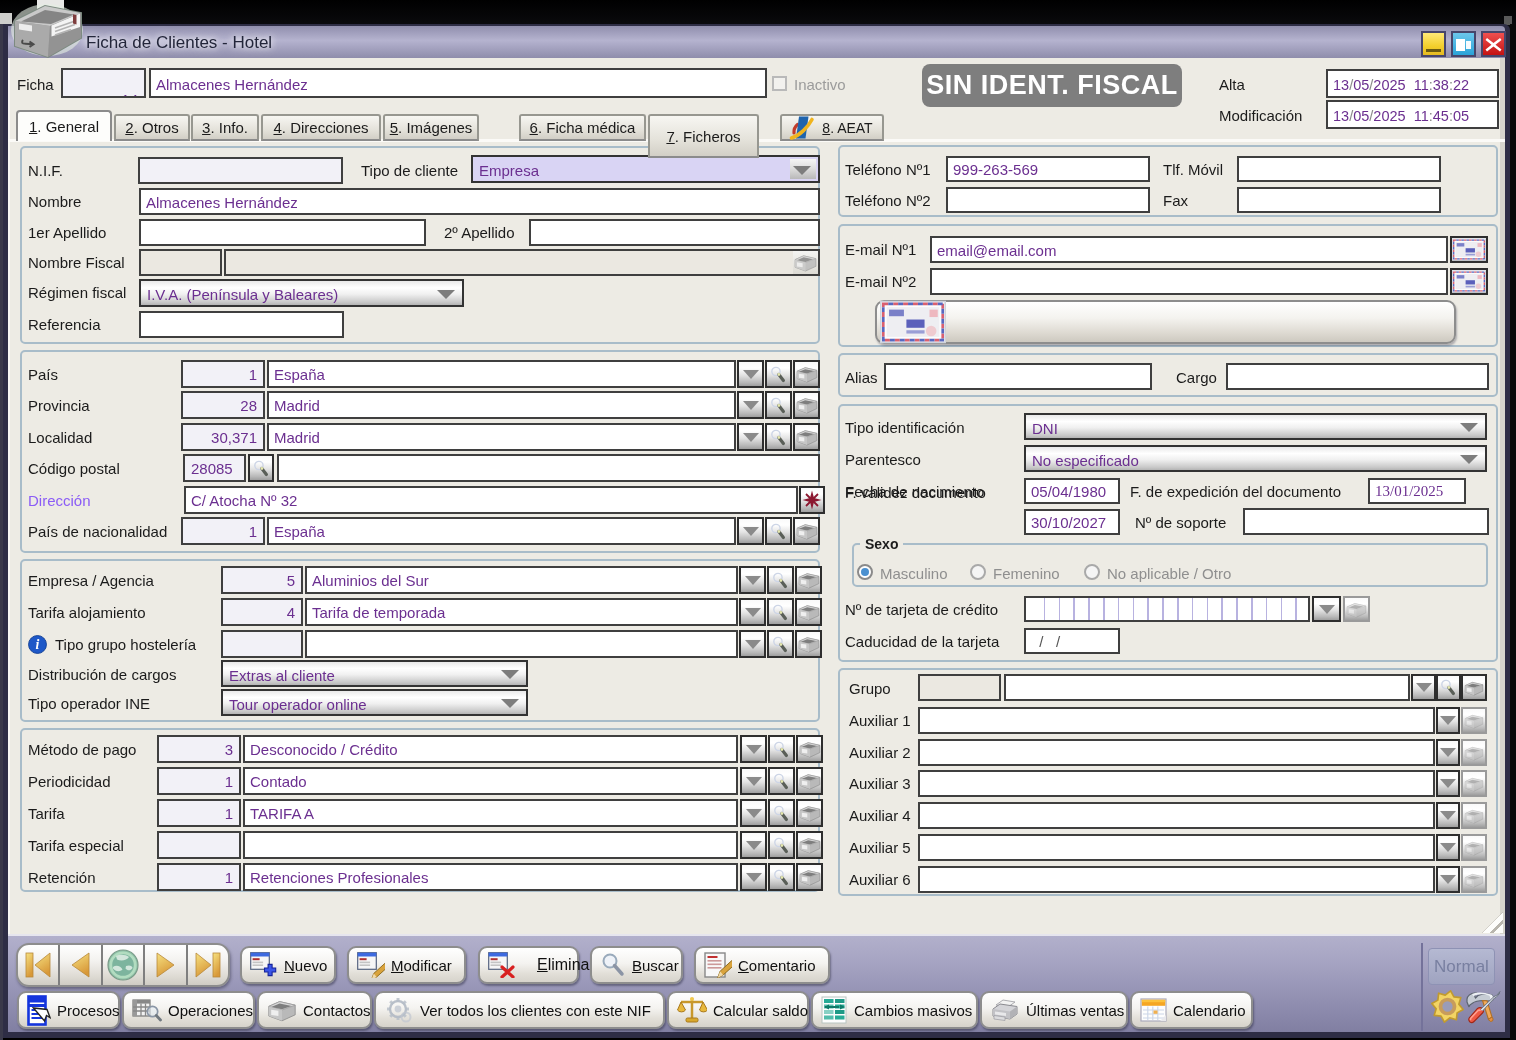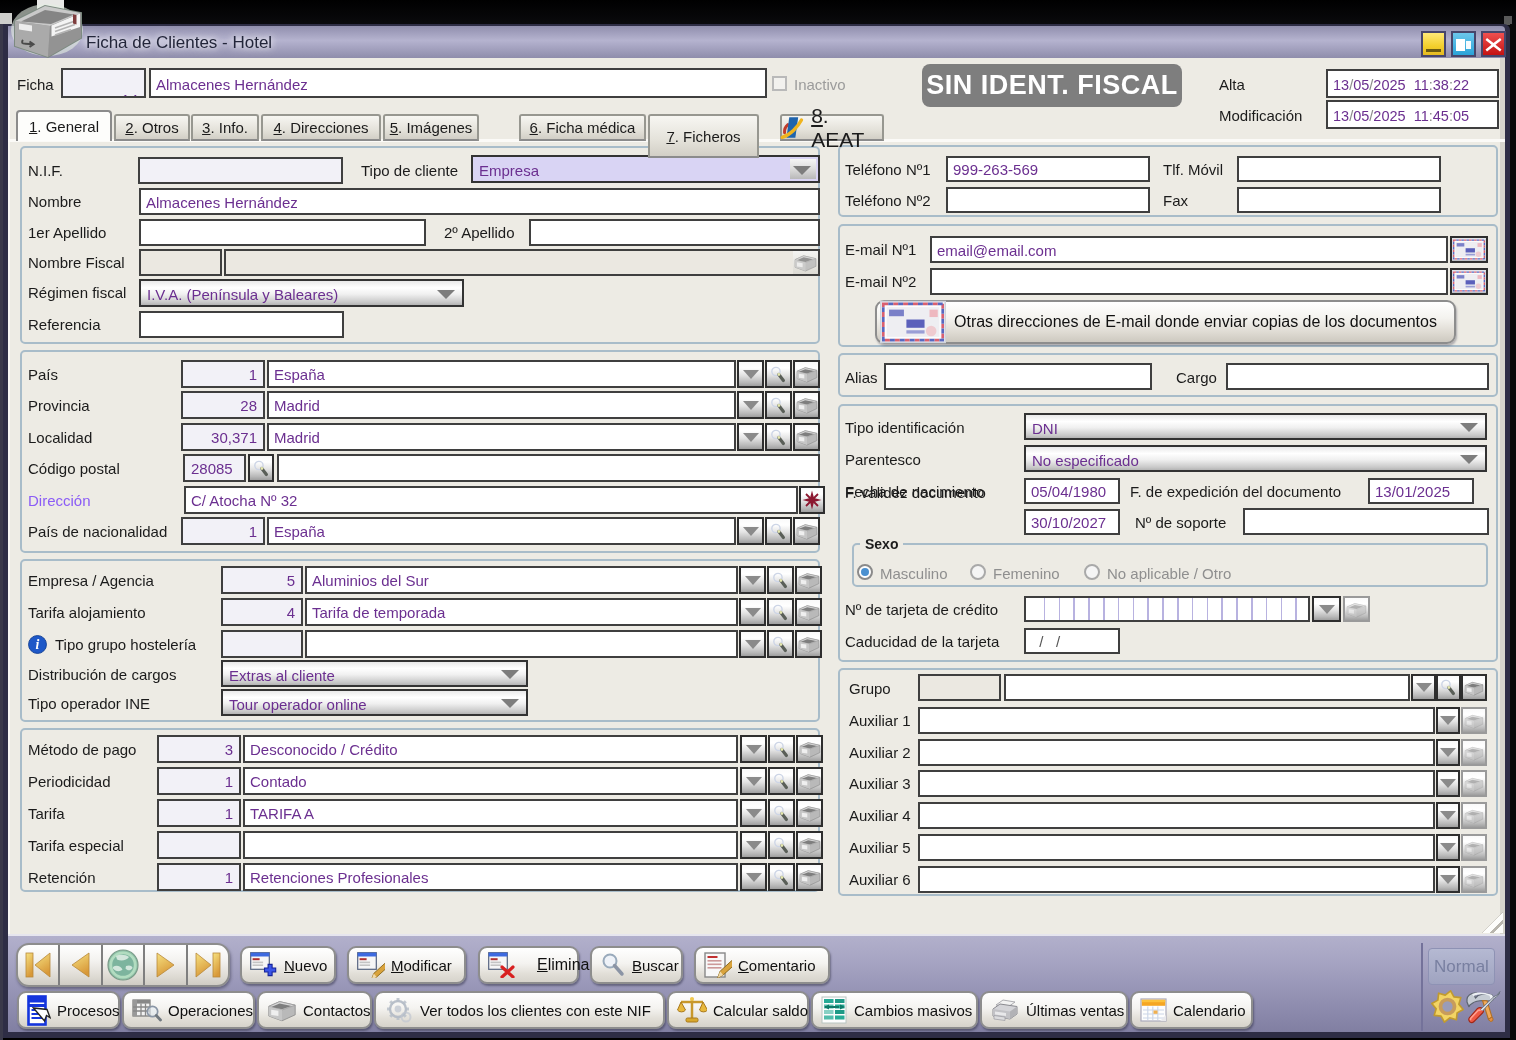--- a/index.html
+++ b/index.html
@@ -107,21 +107,21 @@
   </div>
 <div class="ab" style="left:383px;top:114px;width:96px;height:27px;background:linear-gradient(#f7f6f2,#e4e2da 60%,#d2cfc6);border:2px solid #979790;border-bottom:2px solid #8b8b8b;border-radius:3px 3px 0 0;z-index:2;display:flex;align-items:center;justify-content:center;font-size:15px;color:#1b1b1b">
     <span><u>5</u>. Imágenes</span>
   </div>
 <div class="ab" style="left:519px;top:114px;width:127px;height:27px;background:linear-gradient(#f7f6f2,#e4e2da 60%,#d2cfc6);border:2px solid #979790;border-bottom:2px solid #8b8b8b;border-radius:3px 3px 0 0;z-index:2;display:flex;align-items:center;justify-content:center;font-size:15px;color:#1b1b1b">
     <span><u>6</u>. Ficha médica</span>
   </div>
 <div class="ab" style="left:648px;top:114px;width:111px;height:44px;background:linear-gradient(#f7f6f2,#e4e2da 60%,#d2cfc6);border:2px solid #979790;border-bottom:2px solid #8b8b8b;border-radius:3px 3px 0 0;z-index:2;display:flex;align-items:center;justify-content:center;font-size:15px;color:#1b1b1b">
     <span><u>7</u>. Ficheros</span>
   </div>
-<div class="ab" style="left:780px;top:114px;width:104px;height:27px;background:linear-gradient(#f7f6f2,#e4e2da 60%,#d2cfc6);border:2px solid #979790;border-bottom:2px solid #8b8b8b;border-radius:3px 3px 0 0;z-index:2;display:flex;align-items:center;justify-content:center;font-size:21px;color:#1b1b1b">
+<div class="ab" style="left:780px;top:114px;width:104px;height:27px;background:linear-gradient(#f7f6f2,#e4e2da 60%,#d2cfc6);border:2px solid #979790;border-bottom:2px solid #8b8b8b;border-radius:3px 3px 0 0;z-index:2;display:flex;align-items:center;justify-content:center;font-size:14px;color:#1b1b1b">
     <svg width="30" height="26" viewBox="0 0 30 26" style="margin:0 5px 0 -4px">
       <path d="M7 18 A 10 10 0 0 1 10.5 9.5" fill="none" stroke="#c23b2a" stroke-width="3.2" stroke-linecap="round"></path>
       <polygon points="12,1.5 21.5,1.5 18.5,23.5 9,23.5" fill="#1f64ad"></polygon>
       <path d="M4.5 23 C 13 20.5 21 12 25 4.5" fill="none" stroke="#f0b41e" stroke-width="3.6" stroke-linecap="round"></path>
     </svg>
     <span><u>8</u>. AEAT</span>
   </div>
 <div class="grp" style="left:20px;top:146px;width:800px;height:198px"></div>
 <div class="grp" style="left:20px;top:350px;width:800px;height:203px"></div>
 <div class="grp" style="left:20px;top:559px;width:800px;height:163px"></div>
@@ -391,34 +391,33 @@
 <div class="fld " style="left:930px;top:268px;width:518px;height:27px;padding-top:5px;"></div>
 <div class="cbtn" style="left:1450px;top:268px;width:38px;height:27px;padding:0">
     <svg width="34" height="23">
       <use href="#envel"></use>
     </svg>
   </div>
 <div class="ab" style="left:875px;top:300px;width:581px;height:44px;background:linear-gradient(#ffffff,#f4f3ef 40%,#ddd9d1 78%,#cdc9c0);border:2px solid #8d8d8d;border-radius:9px;box-shadow:1px 2px 2px rgba(60,60,80,.35);display:flex;align-items:center;font-size:16px;color:#101010">
     <svg width="66" height="44" viewBox="0 0 40 26" style="margin-left:3px;flex:none">
       <use href="#envel"></use>
     </svg>
-    <span style="margin-left:8px">Otras direcciones de E-mail donde enviar copias de los documentos</span>
   </div>
 <div class="lbl" style="left:845px;top:370px;color:#1b1b1b;font-size:15px">Alias</div>
 <div class="fld " style="left:884px;top:363px;width:268px;height:27px;padding-top:5px;"></div>
 <div class="lbl" style="left:1176px;top:370px;color:#1b1b1b;font-size:15px">Cargo</div>
 <div class="fld " style="left:1226px;top:363px;width:263px;height:27px;padding-top:5px;"></div>
 <div class="lbl" style="left:845px;top:420px;color:#1b1b1b;font-size:15px">Tipo identificación</div>
 <div class="combo" style="left:1024px;top:413px;width:463px;height:27px;padding-top:6px;"><span style="position:relative">DNI</span><span class="ar" style="top:8px"></span></div>
 <div class="lbl" style="left:845px;top:452px;color:#1b1b1b;font-size:15px">Parentesco</div>
 <div class="combo" style="left:1024px;top:445px;width:463px;height:27px;padding-top:6px;"><span style="position:relative">No especificado</span><span class="ar" style="top:8px"></span></div>
 <div class="lbl" style="left:845px;top:484px;color:#1b1b1b;font-size:15px">Fecha de nacimiento</div>
 <div class="fld " style="left:1024px;top:478px;width:96px;height:26px;padding-top:4px;">05/04/1980</div>
 <div class="lbl" style="left:1130px;top:484px;color:#1b1b1b;font-size:15px">F. de expedición del documento</div>
-<div class="fld " style="left:1368px;top:478px;width:106px;height:26px;padding-top:4px;">13/01/2025</div>
+<div class="fld " style="left:1368px;top:478px;width:98px;height:26px;padding-top:4px;font-family:Liberation Serif, serif;">13/01/2025</div>
 <div class="lbl" style="left:845px;top:485px;color:#1b1b1b;font-size:15px">F. validez documento</div>
 <div class="fld " style="left:1024px;top:509px;width:96px;height:26px;padding-top:4px;">30/10/2027</div>
 <div class="lbl" style="left:1135px;top:515px;color:#1b1b1b;font-size:15px">Nº de soporte</div>
 <div class="fld " style="left:1243px;top:508px;width:246px;height:27px;padding-top:5px;"></div>
 <div class="ab" style="left:852px;top:543px;width:636px;height:44px;border:2px solid #a8bcc9;border-radius:5px"></div>
 <div class="ab" style="left:860px;top:536px;background:#edebe4;padding:0 5px;font-size:14px;font-weight:bold;color:#1b1b1b">Sexo</div>
 <div class="ab" style="left:857px;top:564px;width:16px;height:16px;border-radius:50%;background:#fff;border:2px solid #8a8a8a"></div>
 <div class="ab" style="left:861px;top:568px;width:8px;height:8px;border-radius:50%;background:#4a90d0"></div>
 <div class="lbl" style="left:880px;top:566px;color:#8f8f8f;font-size:15px">Masculino</div>
 <div class="ab" style="left:970px;top:564px;width:16px;height:16px;border-radius:50%;background:#f5f5f5;border:2px solid #a9a9a9"></div>

